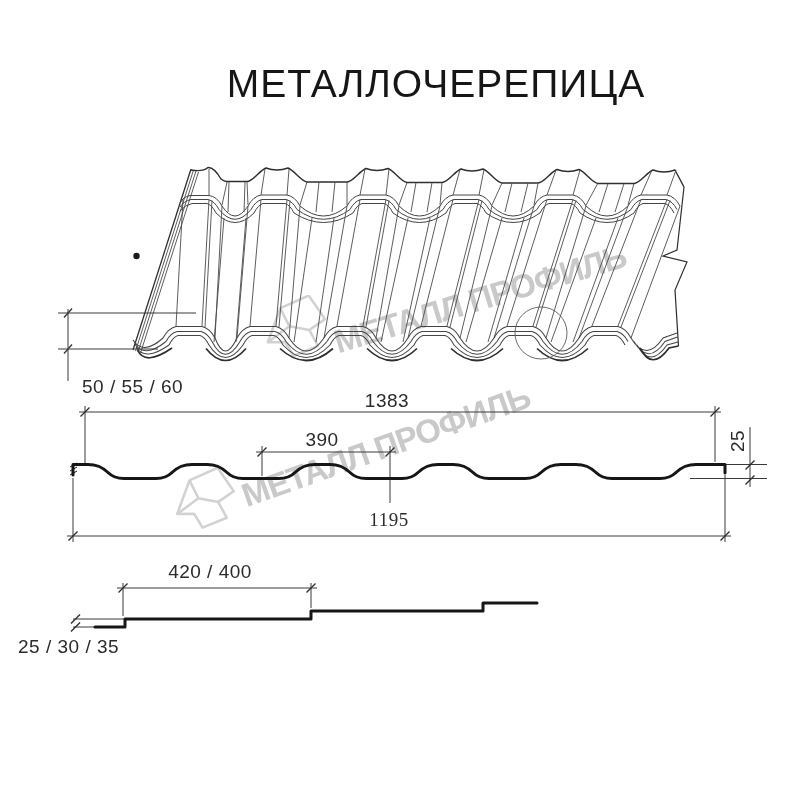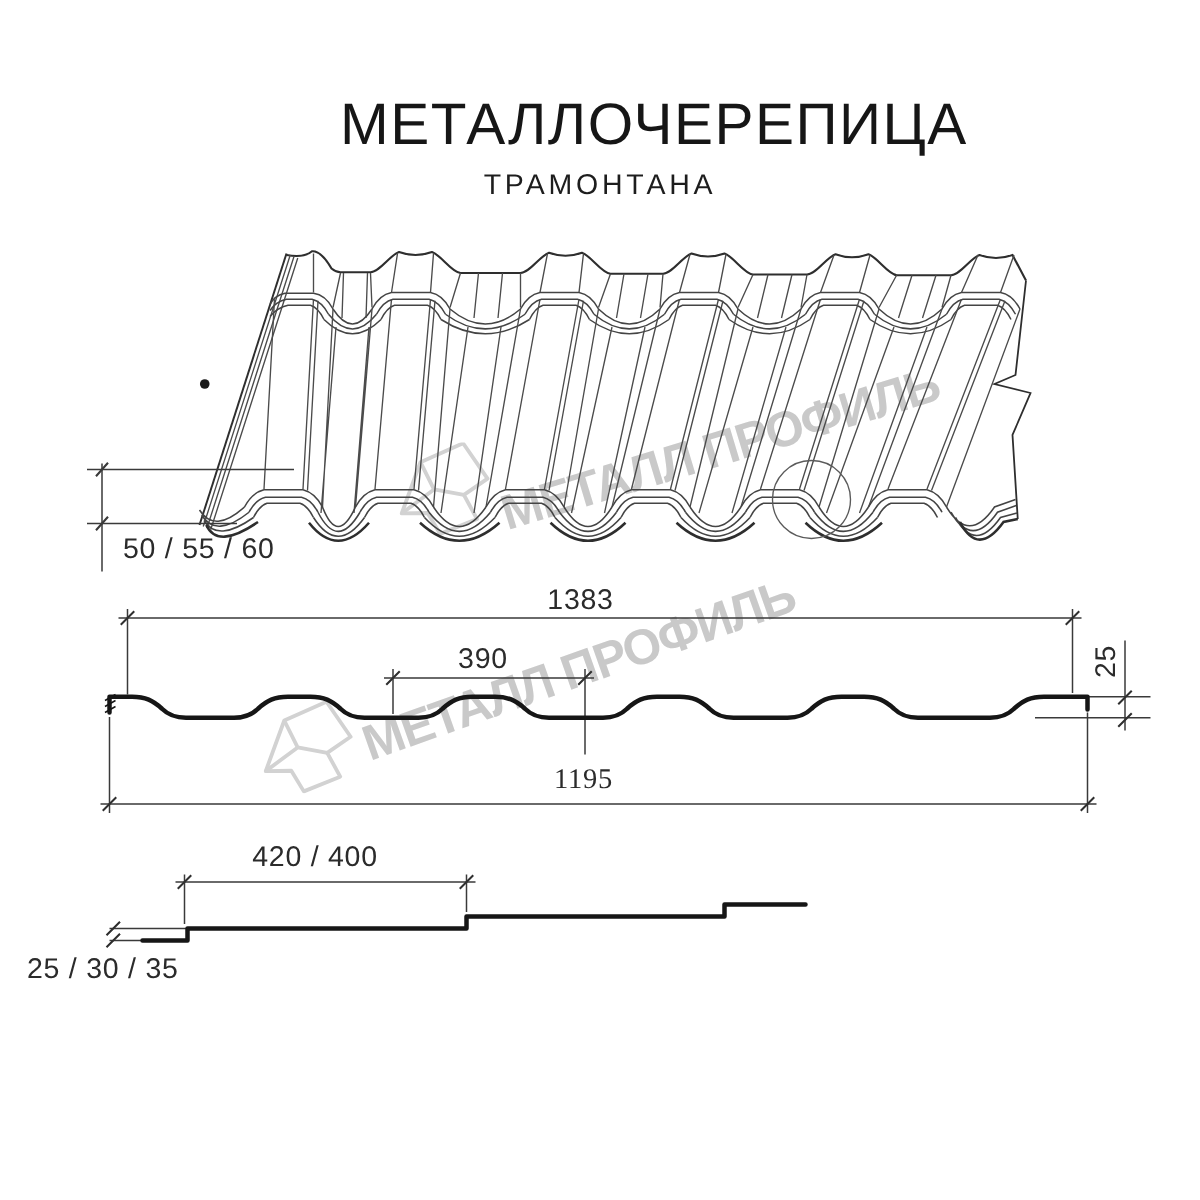--- a/index.html
+++ b/index.html
@@ -33,21 +33,20 @@
 
   <svg class="wm-logo" style="left:171px;top:467px;" width="74" height="62" viewBox="0 0 70 58">
     <g fill="none" stroke="#d2d2d2" stroke-width="2.4" stroke-linejoin="round" transform="rotate(-8 35 29)">
       <path d="M4,40 L20,10 L48,2 L60,26 L44,34 L50,50 L26,56 L20,42 Z"></path>
       <path d="M20,10 L26,28 L4,40 M44,34 L26,28"></path>
     </g>
   </svg>
   <div class="wm-text" style="left:243px;top:478px;transform:rotate(-19.5deg);">МЕТАЛЛ ПРОФИЛЬ</div>
 
   <div class="abs title">МЕТАЛЛОЧЕРЕПИЦА</div>
-  <div class="abs subtitle">ТРАМОНТАНА</div>
 
   <svg class="draw" style="left:50px;top:148px;" width="650" height="240" viewBox="50 148 650 240">
     <g fill="none" stroke="#4b4b4b" stroke-width="0.9">
 
       <path stroke="#2e2e2e" stroke-width="1.4" d="M191,170 Q203,172 208,167.5 Q214,167 221,179 Q224,181.5 227,181.5 L247,181.5 C253,181.5 260,170 266,168 Q277,172 288,168 C294,170 301,181.5 307,182 L347,182 C353,182 360,170.5 366,168.5 Q377,172.5 388,168.5 C394,170.5 401,182 407,182.5 L442,182.5 C448,182.5 455,171 461,169 Q472,173 483,169 C489,171 496,182.5 502,183 L538,183 C544,183 551,171.5 557,169.5 Q568,173.5 579,169.5 C585,171.5 592,183 598,183.5 L634,183.5 C640,183.5 647,172 653,170 Q664,174 675,170 L684,187"></path>
 
       <path stroke="#2e2e2e" stroke-width="1.3" d="M191,169 L133,350"></path>
       <path d="M193.5,170 L135.5,351 M196,171 L138,352 M198.5,172 L140.5,353"></path>
       <circle cx="136.5" cy="256" r="3.2" fill="#1a1a1a" stroke="none"></circle>
 
@@ -152,21 +151,21 @@
         <path d="M73,619 L125,619 M73,627 L95,627"></path>
       </g>
       <g stroke="#2f2f2f" stroke-width="1.4">
         <path d="M118.5,592.5 L127.5,583.5 M306.5,592.5 L315.5,583.5"></path>
         <path d="M71,623.5 L80,614.5 M71,631.5 L80,622.5"></path>
       </g>
       <path stroke="#161616" stroke-width="3" stroke-linejoin="round" stroke-linecap="round" d="M95,627 L125,627 L125,619 L311,619 L311,611 L483,611 L483,603 L537,603"></path>
     </g>
   </svg>
 
-  <div class="dim" style="left:82px;top:356px;">50 / 55 / 60</div>
+  <div class="dim" style="left:82px;top:376px;">50 / 55 / 60</div>
   <div class="dim c" style="left:347px;top:390px;width:80px;">1383</div>
   <div class="dim c" style="left:292px;top:429px;width:60px;">390</div>
   <div class="dim c rot90" style="left:722px;top:430px;width:32px;">25</div>
   <div class="dim c" style="left:349px;top:509px;width:80px;font-family:Liberation Serif, serif;">1195</div>
   <div class="dim c" style="left:160px;top:561px;width:100px;">420 / 400</div>
   <div class="dim" style="left:18px;top:636px;">25 / 30 / 35</div>
 
 </div>
 
 </body></html>

